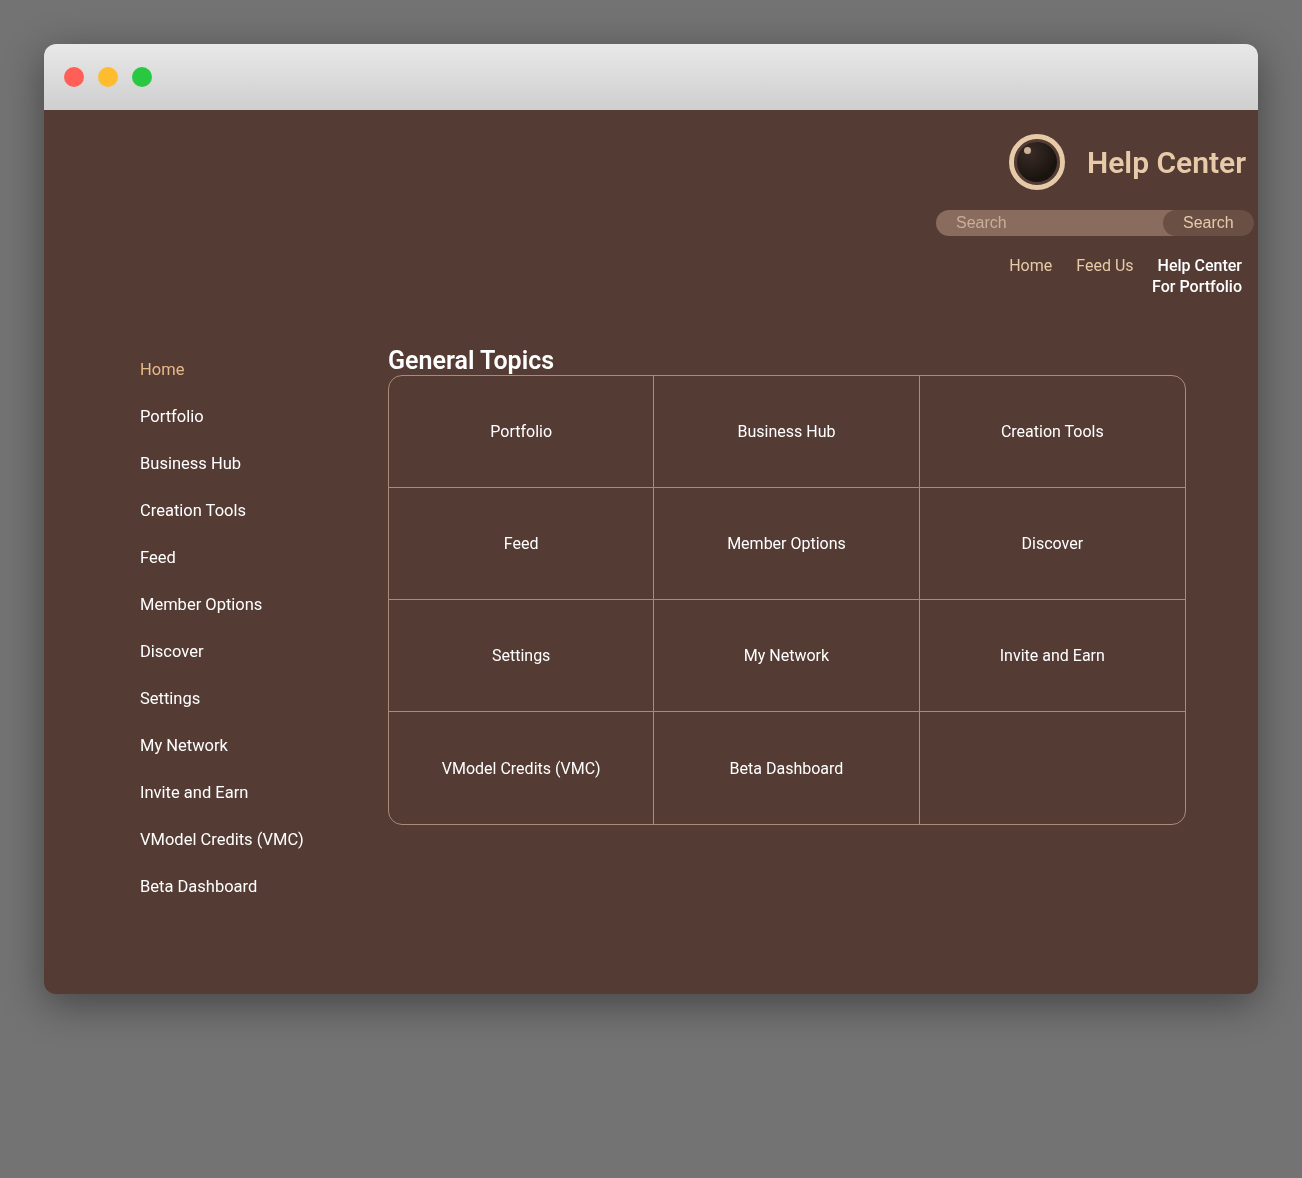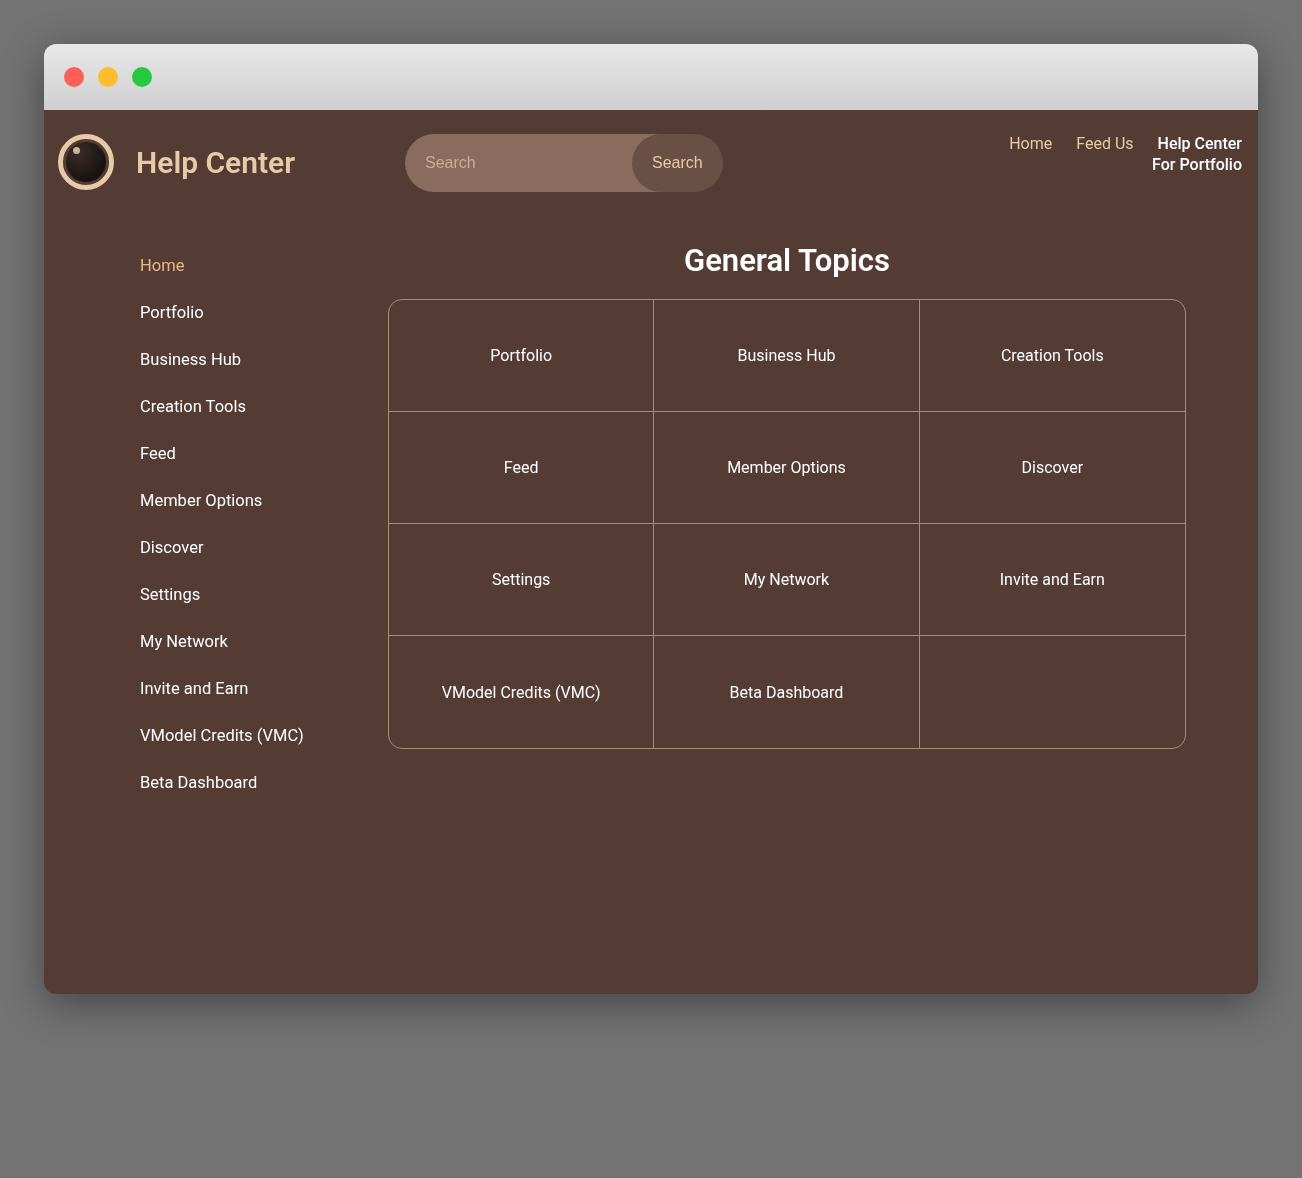--- a/index.html
+++ b/index.html
@@ -37,23 +37,24 @@
       border-radius: 50%;
     }
     .tl-red { background: #ff5f57; }
     .tl-yellow { background: #febc2e; }
     .tl-green { background: #28c840; }
     .content {
       padding: 24px 0 40px 0;
     }
     .header {
       display: flex;
-      align-items: flex-start;
+      align-items: flex-end;
       padding: 0 12px 0 12px;
       gap: 20px;
+      flex-direction: column;
     }
     .brand {
       display: flex;
       align-items: center;
       gap: 22px;
       flex: 0 0 auto;
       margin-left: 2px;
     }
     .logo {
       width: 56px;
@@ -77,21 +78,21 @@
       color: #e7cba9;
       font-size: 30px;
       font-weight: 600;
     }
     .search-wrap {
       margin-left: 90px;
       display: flex;
       align-items: center;
       background: #896C5D;
       border-radius: 999px;
-      height: 58px;
+      height: 26px;
       width: 310px;
       padding: 0 0 0 20px;
       position: relative;
     }
     .search-input {
       background: transparent;
       border: none;
       outline: none;
       color: #e7cba9;
       font-size: 16px;
@@ -150,24 +151,22 @@
     }
     .sidebar-item.active {
       color: #e7b88a;
     }
     .main {
       flex: 1;
       padding: 0 60px 0 24px;
     }
     .main-title {
       color: #ffffff;
-      font-size: 31px;
+      font-size: 25px;
       font-weight: 600;
-      text-align: center;
-      margin-bottom: 20px;
     }
     .grid {
       display: grid;
       grid-template-columns: repeat(3, 1fr);
       border: 1px solid #a88b78;
       border-radius: 14px;
       overflow: hidden;
     }
     .tile {
       height: 112px;

